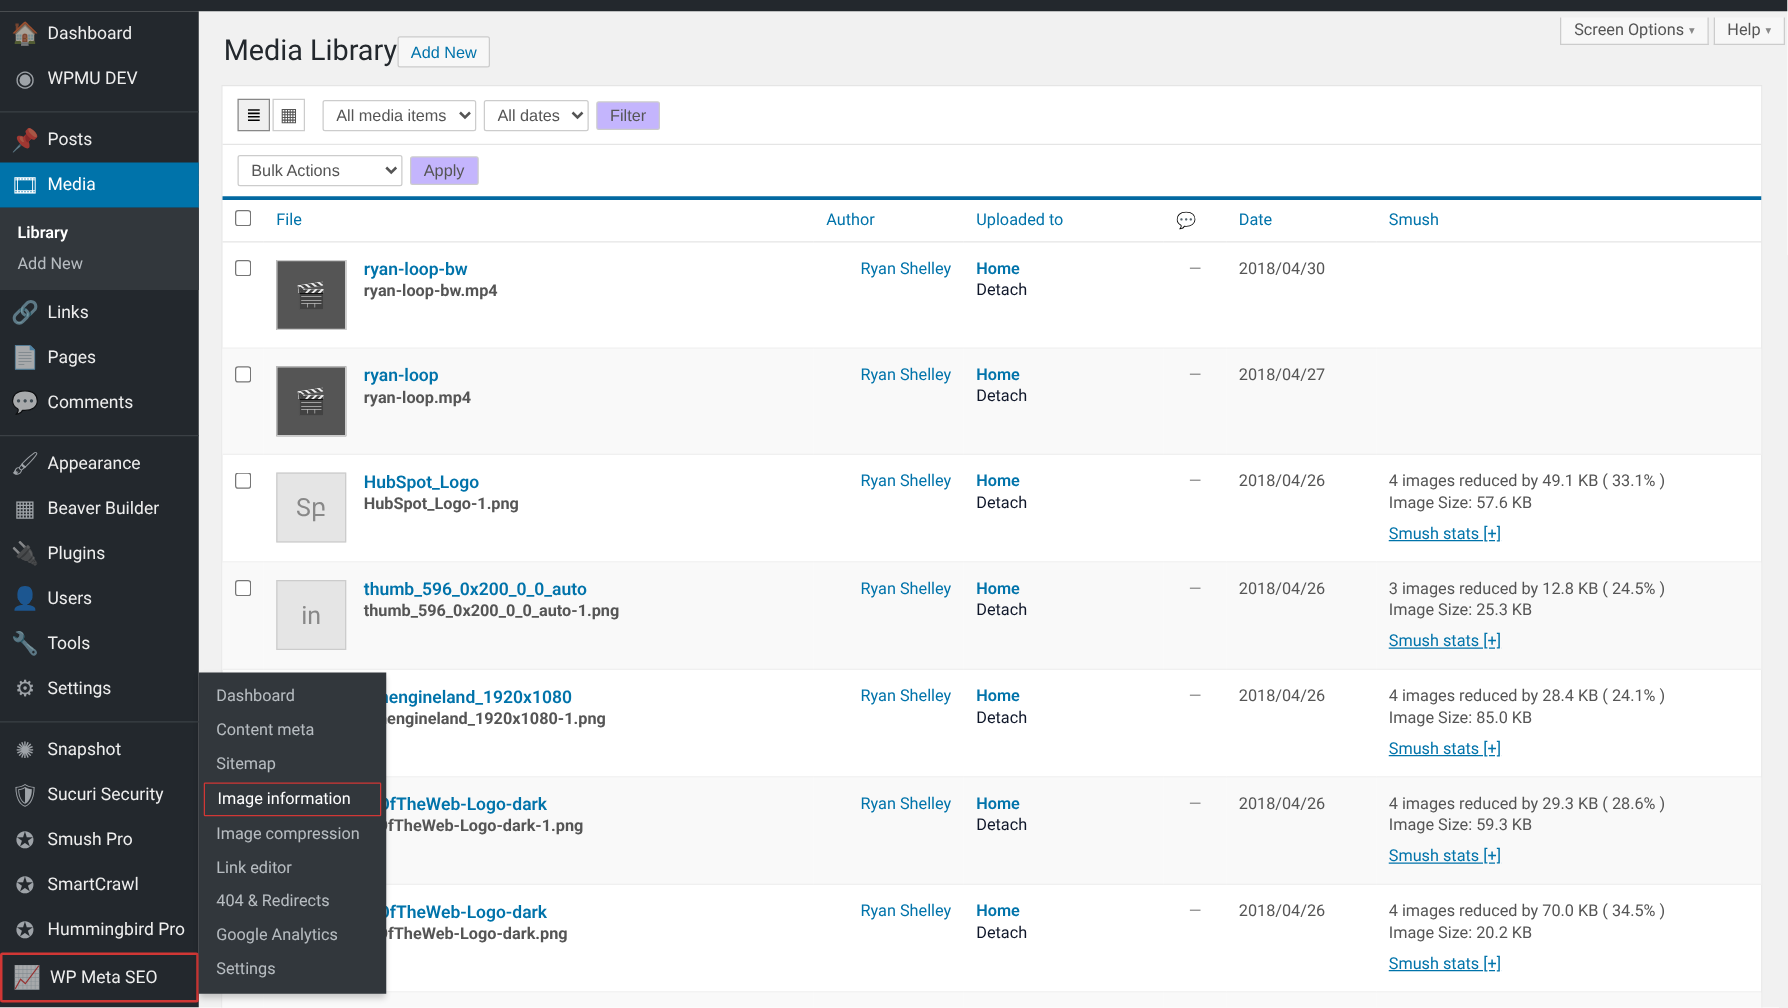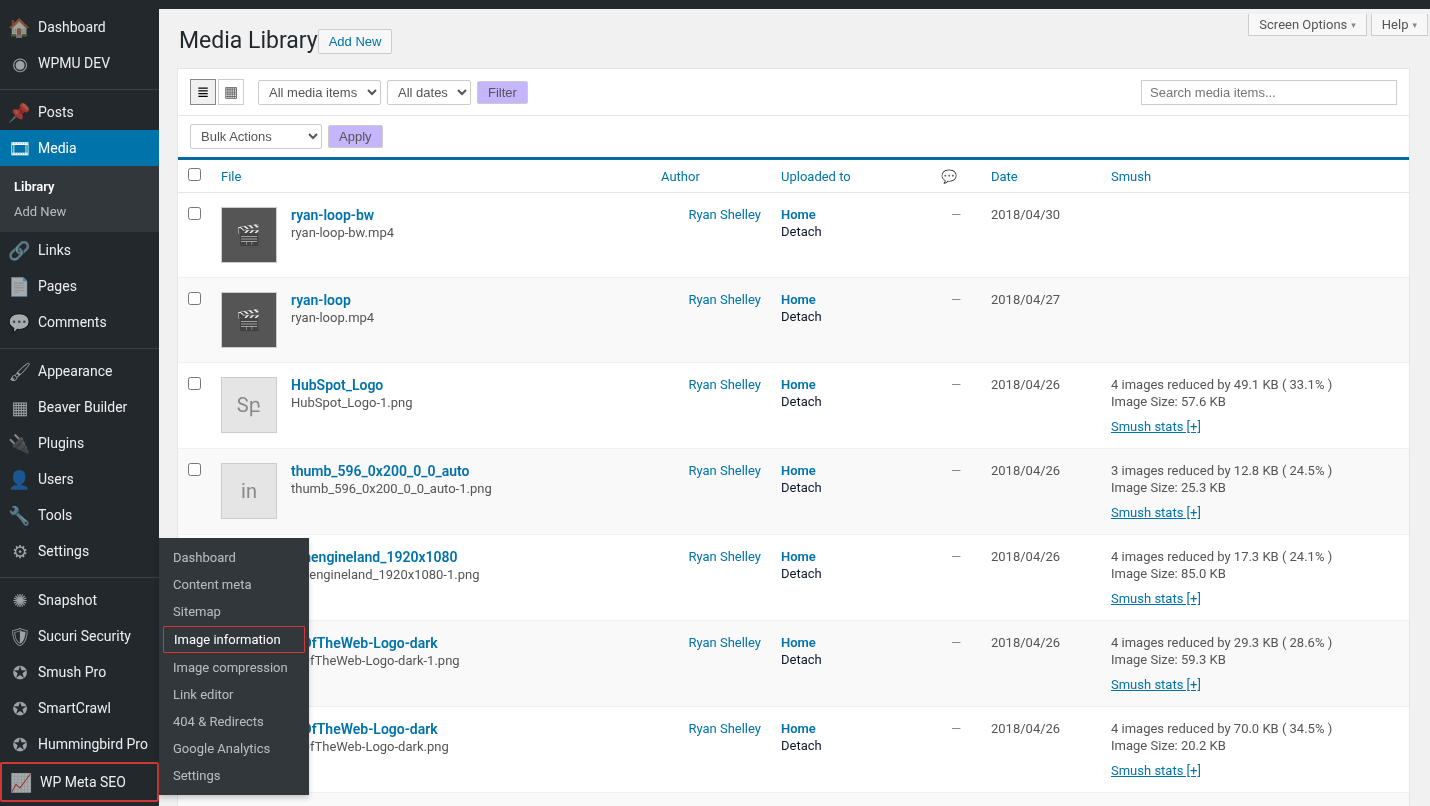--- a/index.html
+++ b/index.html
@@ -62,21 +62,21 @@
   .cb-col { width:28px; }
   .file-col { width:440px; }
   .auth-col { width:120px;text-align:right; }
   .upl-col { width:160px; }
   .cmt-col { width:50px; text-align:center;}
   .date-col { width:120px; }
   .file-cell { display:flex; gap:14px; }
   .thumb { width:56px; height:56px; background:#e5e5e5; border:1px solid #ccc; display:flex; align-items:center; justify-content:center; font-size:20px; color:#888; flex-shrink:0;}
   .thumb.video { background:#555; color:#ddd; }
   .file-title { color:#0073aa; font-weight:600; font-size:14px; }
-  .file-name { color:#555; margin-top:2px;}
+  .file-name { color:#555; margin-top:2px;font-weight:bold;}
   .linky { color:#0073aa; font-weight:600; }
   .detach { color:#0f172a; font-size:13px; margin-top:2px; }
   .dash { color:#888; }
   .smush-line1 { color:#555; }
   .smush-line2 { color:#555; margin-top:2px;}
   .smush-link { color:#0073aa; margin-top:10px; display:inline-block; }
 </style>
 </head>
 <body>
 
@@ -198,21 +198,20 @@
 
     <div class="panel">
       <div class="toolbar">
         <div class="view-toggles">
           <div class="vt active">≣</div>
           <div class="vt">▦</div>
         </div>
         <select class="wp"><option>All media items</option></select>
         <select class="wp"><option>All dates</option></select>
         <button class="wp">Filter</button>
-        <div class="search"><input type="text" placeholder="Search media items..." style=""></div>
       </div>
       <div class="second-bar">
         <select class="wp" style="width:132px"><option>Bulk Actions</option></select>
         <button class="wp" style="margin-left:6px">Apply</button>
       </div>
 
       <table class="media">
         <thead>
             <tr>
           <th class="cb-col"><input type="checkbox" style=""></th>
@@ -316,21 +315,21 @@
                   </div>
                 </div>
               </td>
               <td class="auth-col"><span class="linky" style="font-weight:400">Ryan Shelley</span></td>
               <td class="upl-col">
                 <div class="linky">Home</div>
                 <div class="detach">Detach</div>
               </td>
               <td class="cmt-col"><span class="dash">—</span></td>
               <td class="date-col"><span>2018/04/26</span></td>
-              <td><div class="smush-line1">4 images reduced by 17.3 KB ( 24.1% )</div><div class="smush-line2">Image Size: 85.0 KB</div><a href="#" class="smush-link">Smush stats [+]</a></td>
+              <td><div class="smush-line1">4 images reduced by 28.4 KB ( 24.1% )</div><div class="smush-line2">Image Size: 85.0 KB</div><a href="#" class="smush-link">Smush stats [+]</a></td>
             </tr>
             <tr>
               <td class="cb-col"><input type="checkbox" style=""></td>
               <td class="file-col">
                 <div class="file-cell">
                   <div class="thumb" style="visibility:hidden"></div>
                   <div>
                     <div class="file-title">jeOfTheWeb-Logo-dark</div>
                     <div class="file-name">jeOfTheWeb-Logo-dark-1.png</div>
                   </div>

